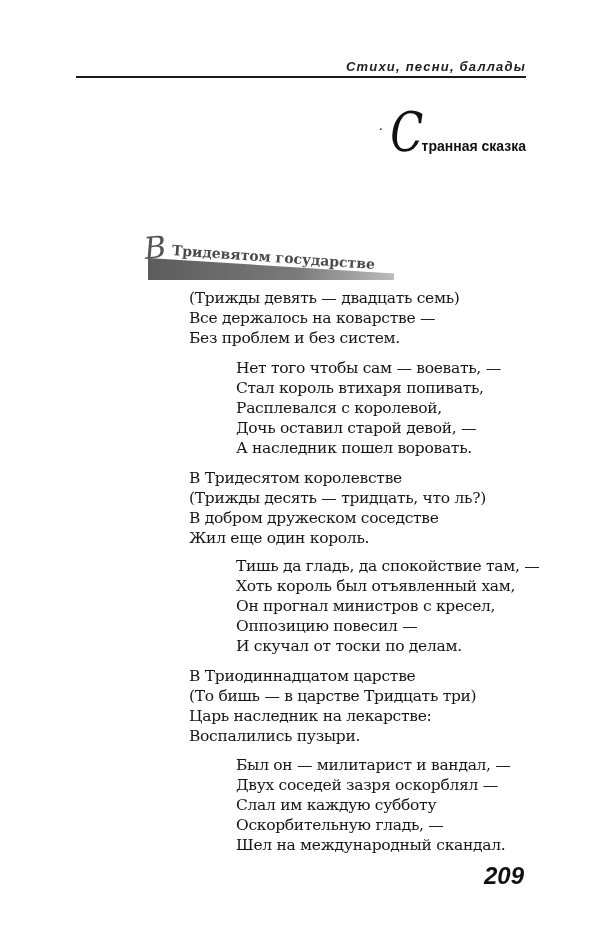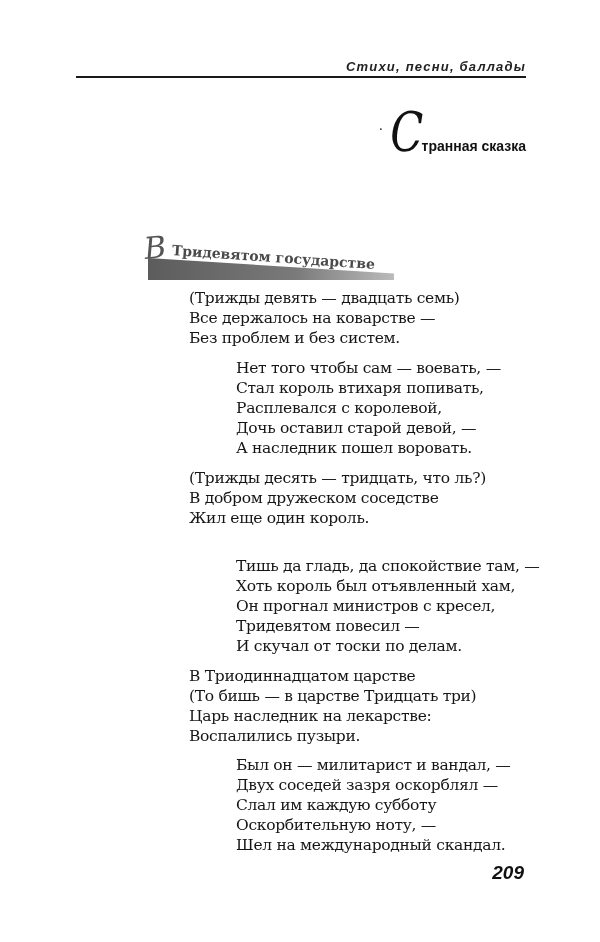--- a/index.html
+++ b/index.html
@@ -50,21 +50,21 @@
     }
     .stanza {
       position: absolute; font-family: "DejaVu Serif", serif; font-size: 15.5px; line-height: 20px;
       color: #151515; letter-spacing: -0.3px; margin-left: 44px;
     }
     .stanza div { white-space: nowrap; }
     .s-left { left: 145px; }
     .s-indent { left: 192px; }
     .page-number {
       position: absolute; right: 76px; top: 862px;
-      font-family: "Liberation Sans", sans-serif; font-weight: bold; font-style: italic; font-size: 19px; color: #111;
+      font-family: "Liberation Sans", sans-serif; font-weight: bold; font-style: italic; font-size: 24px; color: #111;
     }
   </style>
 </head>
 <body>
 
 <div class="running-head">
   <span class="running-head-text">Стихи, песни, баллады</span>
 </div>
 <div class="running-rule"></div>
 
@@ -88,41 +88,42 @@
 
 <div class="stanza s-indent" style="top:358px">
   <div>Нет того чтобы сам — воевать, —</div>
   <div>Стал король втихаря попивать,</div>
   <div>Расплевался с королевой,</div>
   <div>Дочь оставил старой девой, —</div>
   <div>А наследник пошел воровать.</div>
 </div>
 
 <div class="stanza s-left" style="top:468px">
+  <div>В Тридесятом королевстве</div>
   <div>(Трижды десять — тридцать, что ль?)</div>
   <div>В добром дружеском соседстве</div>
   <div>Жил еще один король.</div>
 </div>
 
 <div class="stanza s-indent" style="top:556px">
   <div>Тишь да гладь, да спокойствие там, —</div>
   <div>Хоть король был отъявленный хам,</div>
   <div>Он прогнал министров с кресел,</div>
-  <div>Тридевятом повесил —</div>
+  <div>Оппозицию повесил —</div>
   <div>И скучал от тоски по делам.</div>
 </div>
 
 <div class="stanza s-left" style="top:666px">
   <div>В Триодиннадцатом царстве</div>
   <div>(То бишь — в царстве Тридцать три)</div>
   <div>Царь наследник на лекарстве:</div>
   <div>Воспалились пузыри.</div>
 </div>
 
 <div class="stanza s-indent" style="top:755px">
   <div>Был он — милитарист и вандал, —</div>
   <div>Двух соседей зазря оскорблял —</div>
   <div>Слал им каждую субботу</div>
-  <div>Оскорбительную ноту, —</div>
+  <div>Оскорбительную гладь, —</div>
   <div>Шел на международный скандал.</div>
 </div>
 
 <div class="page-number">209</div>
 
 </body></html>

